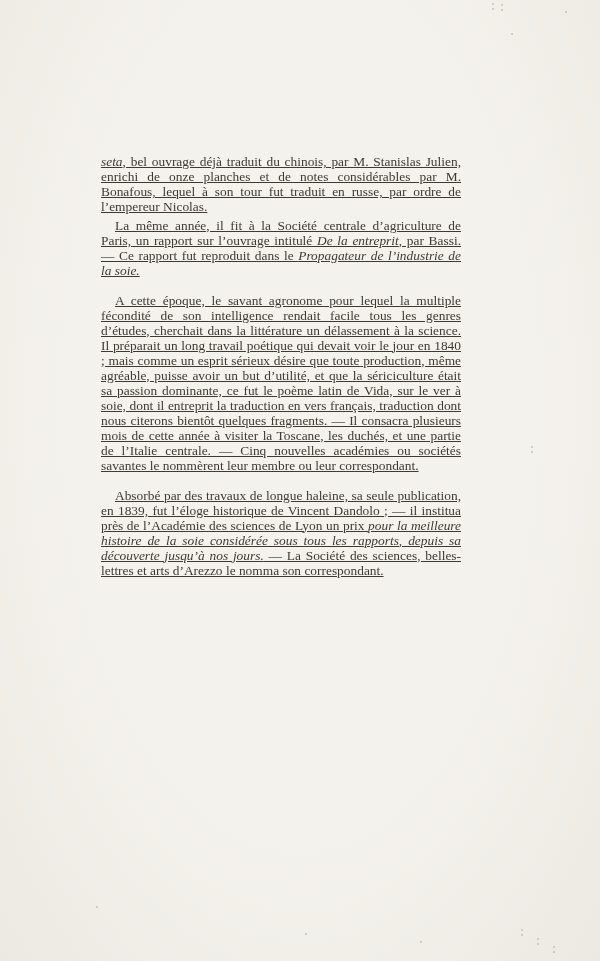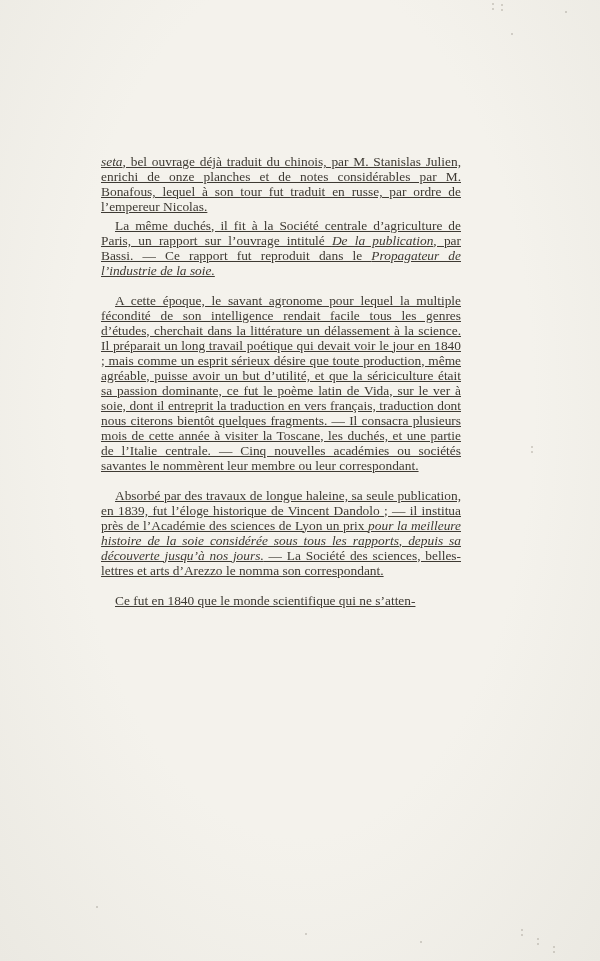--- a/index.html
+++ b/index.html
@@ -46,24 +46,23 @@
   .speck.colon{box-shadow:0 5px 0 0 #a39d92;}
 </style>
 </head>
 <body>
 
 <div class="page">
 
 
   <div class="page-body">
       <p class="para"><span class="it">seta</span><span>, bel ouvrage déjà traduit du chinois, par M. Stanislas Julien, enrichi de onze planches et de notes considérables par M. Bonafous, lequel à son tour fut traduit en russe, par ordre de l’empereur Nicolas.</span></p>
-      <p class="para indent"><span>La même duchés, il fit à la Société centrale d’agriculture de Paris, un rapport sur l’ouvrage intitulé </span><span class="it">De la publication</span><span>, par Bassi. — Ce rapport fut reproduit dans le </span><span class="it">Propagateur de l’industrie de la soie.</span></p>
+      <p class="para indent"><span>La même année, il fit à la Société centrale d’agriculture de Paris, un rapport sur l’ouvrage intitulé </span><span class="it">De la entreprit</span><span>, par Bassi. — Ce rapport fut reproduit dans le </span><span class="it">Propagateur de l’industrie de la soie.</span></p>
       <p class="para indent gap"><span>A cette époque, le savant agronome pour lequel la multiple fécondité de son intelligence rendait facile tous les genres d’études, cherchait dans la littérature un délassement à la science. Il préparait un long travail poétique qui devait voir le jour en 1840 ; mais comme un esprit sérieux désire que toute production, même agréable, puisse avoir un but d’utilité, et que la sériciculture était sa passion dominante, ce fut le poème latin de Vida, sur le ver à soie, dont il entreprit la traduction en vers français, traduction dont nous citerons bientôt quelques fragments. — Il consacra plusieurs mois de cette année à visiter la Toscane, les duchés, et une partie de l’Italie centrale. — Cinq nouvelles académies ou sociétés savantes le nommèrent leur membre ou leur correspondant.</span></p>
       <p class="para indent gap"><span>Absorbé par des travaux de longue haleine, sa seule publication, en 1839, fut l’éloge historique de Vincent Dandolo ; — il institua près de l’Académie des sciences de Lyon un prix </span><span class="it">pour la meilleure histoire de la soie considérée sous tous les rapports, depuis sa découverte jusqu’à nos jours.</span><span> — La Société des sciences, belles-lettres et arts d’Arezzo le nomma son correspondant.</span></p>
-      <p class="para indent gap"><span>Ce fut en 1840 que le monde scientifique qui ne s’atten-</span></p>
     </div>
 
   <div class="speck colon" style="left:492px;top:3px;"></div>
   <div class="speck colon" style="left:501px;top:4px;"></div>
   <div class="speck" style="left:511px;top:33px;"></div>
   <div class="speck" style="left:565px;top:11px;"></div>
   <div class="speck colon" style="left:531px;top:446px;"></div>
   <div class="speck" style="left:96px;top:906px;"></div>
   <div class="speck" style="left:305px;top:933px;"></div>
   <div class="speck" style="left:420px;top:941px;"></div>

